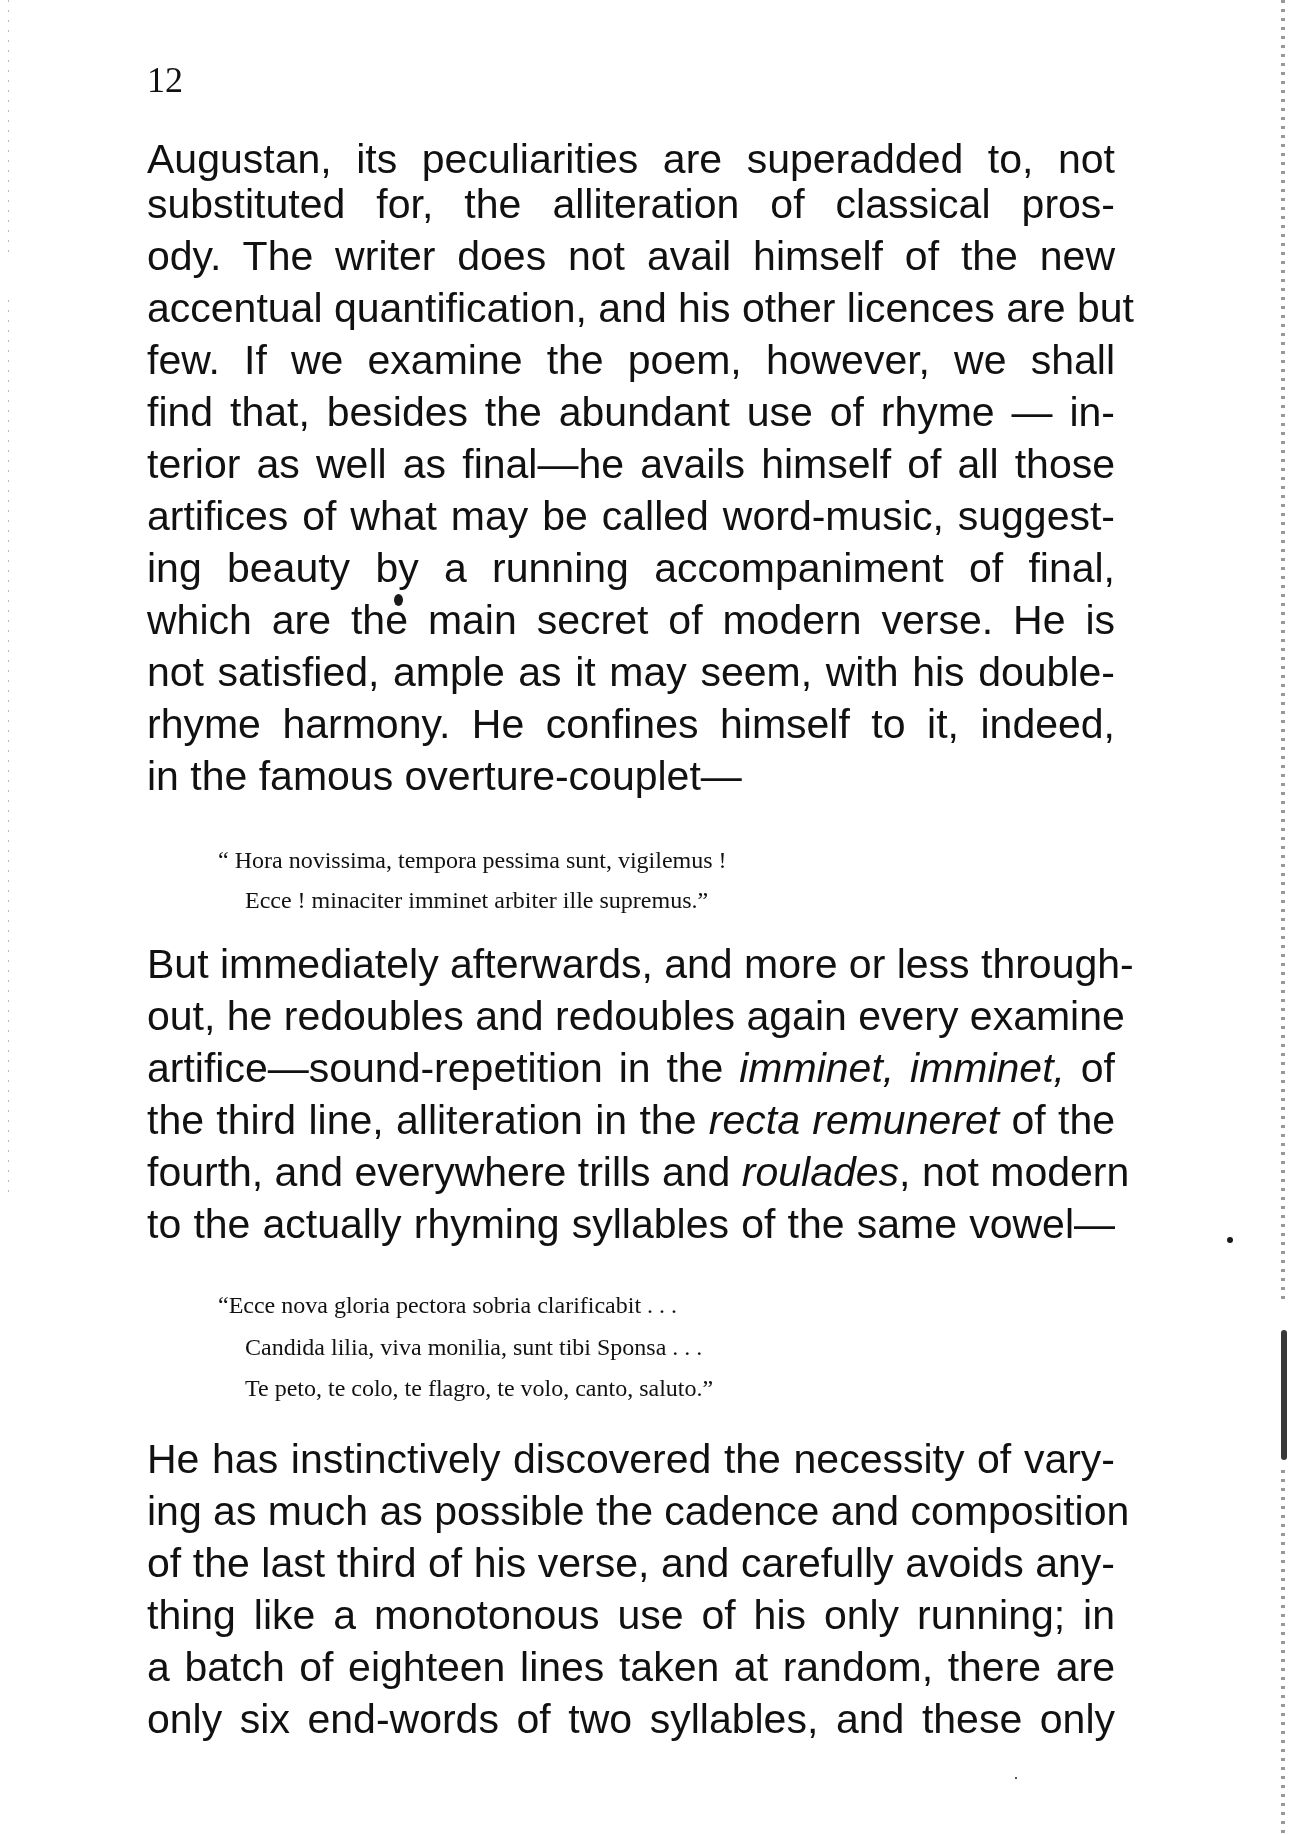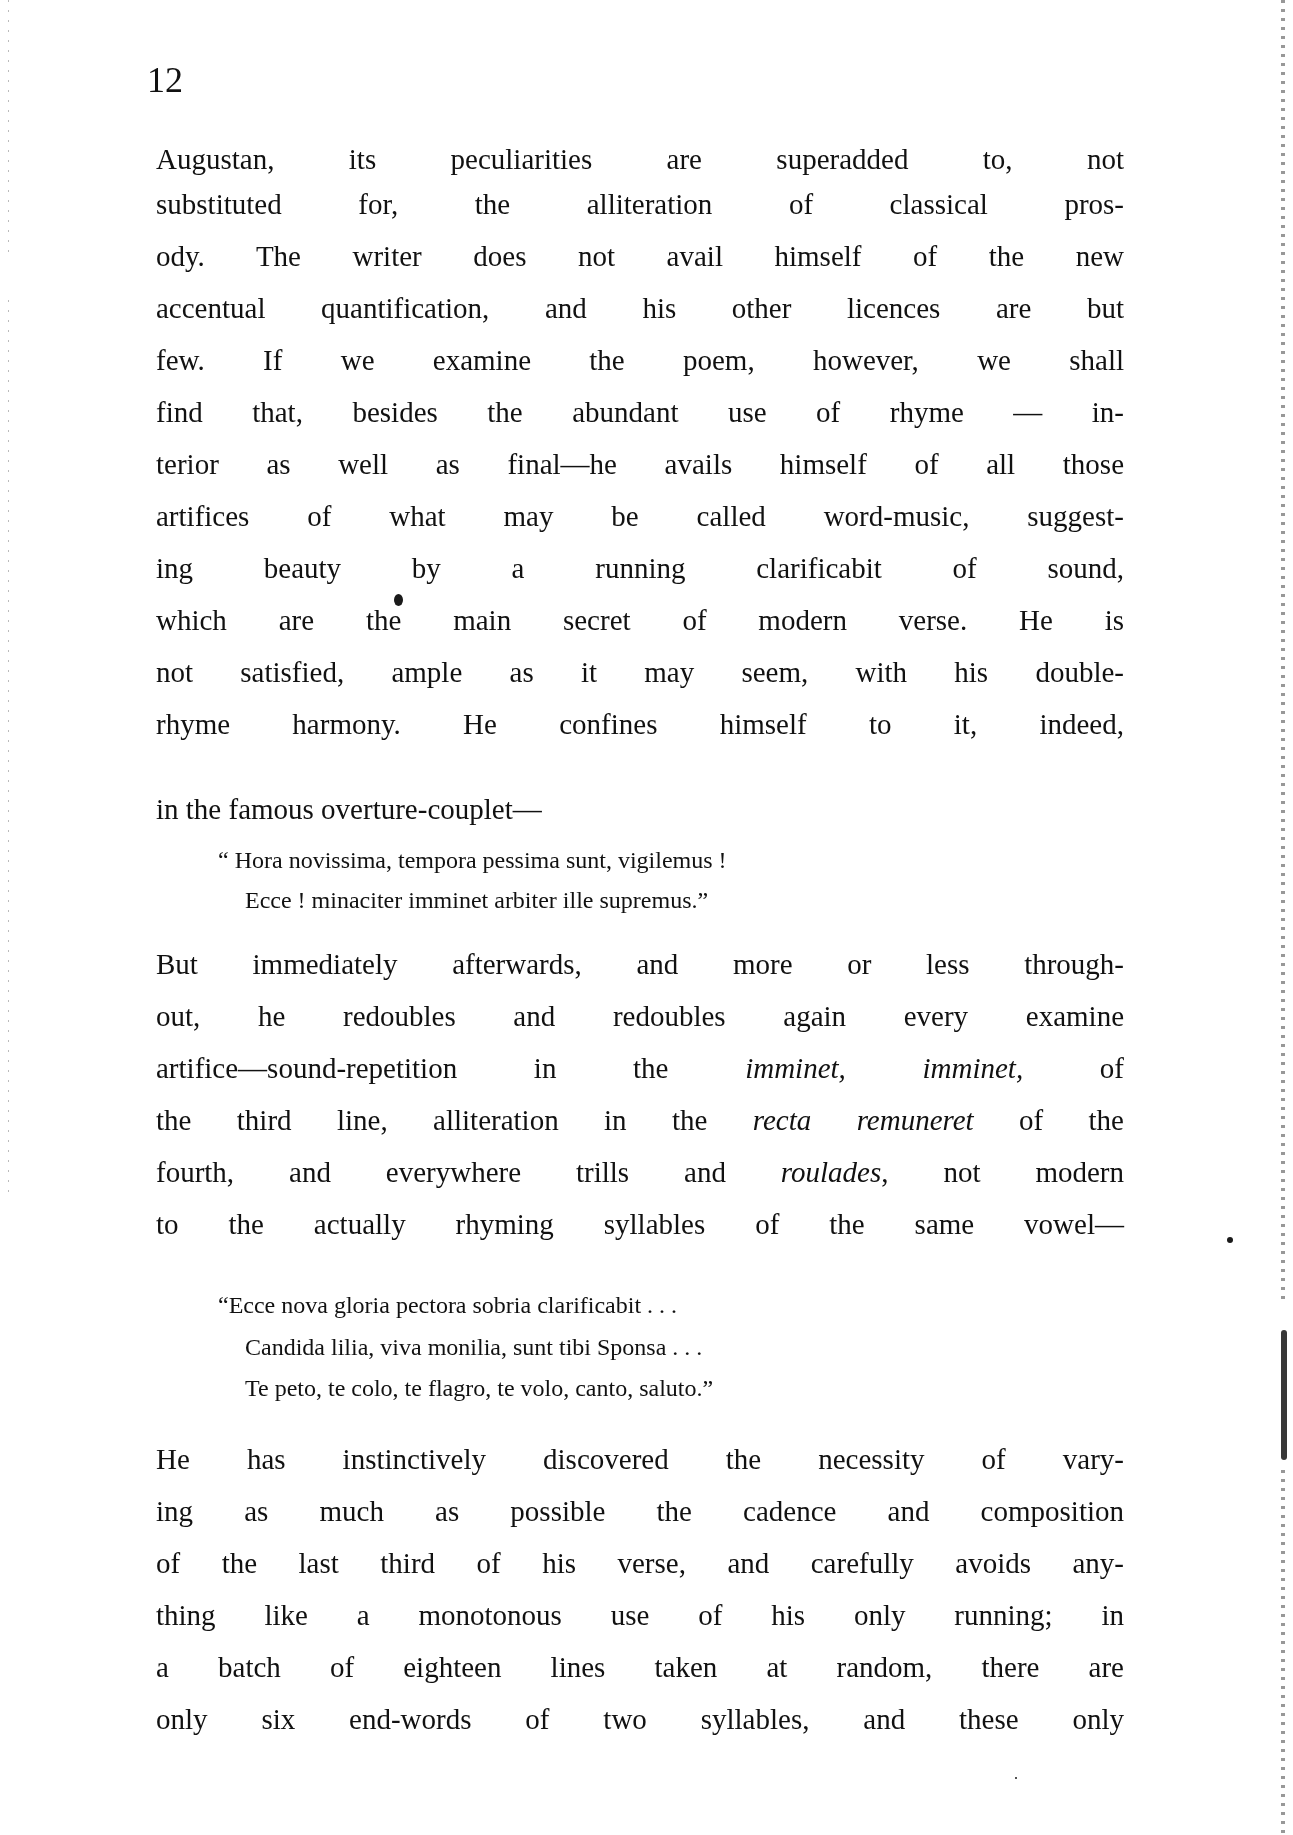--- a/index.html
+++ b/index.html
@@ -41,33 +41,32 @@
     left: 193px;
     top: 6px;
     font-family: "Liberation Serif", serif;
     font-size: 27px;
     letter-spacing: 1px;
     line-height: 34px;
     white-space: nowrap;
   }
   .line {
     position: absolute;
-    left: 156px;
+    left: 147px;
     width: 968px;
     height: 52px;
-    font-family: Liberation Serif, serif;
-    font-size: 29px;
+    font-family: Liberation Sans, sans-serif;
+    font-size: 41px;
     line-height: 52px;
     text-align: justify;
     text-align-last: justify;
     white-space: nowrap;
   }
   .line.last {
     text-align-last: left;
-    margin-top: 33px;
   }
   .line span.it {
     font-style: italic;
   }
   .verse {
     position: absolute;
     font-family: "Liberation Serif", serif;
     font-size: 24px;
     line-height: 40px;
     height: 40px;
@@ -110,21 +109,21 @@
 
   <div>
     <div class="line" style="top:133px"><span>Augustan, its peculiarities are superadded to, not</span></div>
     <div class="line" style="top:178px"><span>substituted for, the alliteration of classical pros-</span></div>
     <div class="line" style="top:230px"><span>ody.  The writer does not avail himself of the new</span></div>
     <div class="line" style="top:282px"><span>accentual quantification, and his other licences are but</span></div>
     <div class="line" style="top:334px"><span>few.  If we examine the poem, however, we shall</span></div>
     <div class="line" style="top:386px"><span>find that, besides the abundant use of rhyme — in-</span></div>
     <div class="line" style="top:438px"><span>terior as well as final—he avails himself of all those</span></div>
     <div class="line" style="top:490px"><span>artifices of what may be called word-music, suggest-</span></div>
-    <div class="line" style="top:542px"><span>ing beauty by a running clarificabit of sound,</span></div>
+    <div class="line" style="top:542px"><span>ing beauty by a running accompaniment of final,</span></div>
     <div class="line" style="top:594px"><span>which are the main secret of modern verse.  He is</span></div>
     <div class="line" style="top:646px"><span>not satisfied, ample as it may seem, with his double-</span></div>
     <div class="line" style="top:698px"><span>rhyme harmony.  He confines himself to it, indeed,</span></div>
     <div class="line last" style="top:750px"><span>in the famous overture-couplet—</span></div>
   </div>
 
   <div>
     <div class="verse" style="left:218px; top:840px">“ Hora novissima, tempora pessima sunt, vigilemus !</div>
     <div class="verse" style="left:245px; top:880px">Ecce !  minaciter imminet arbiter ille supremus.”</div>
   </div>

